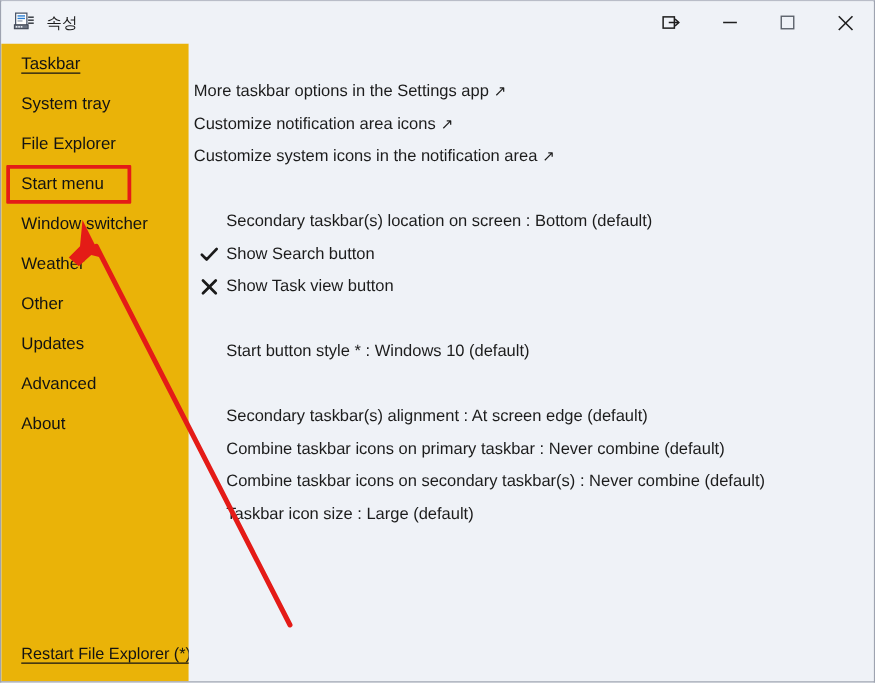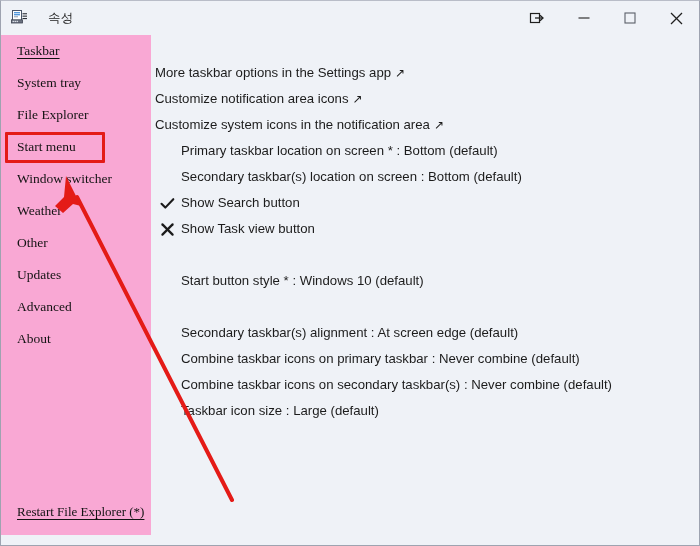--- a/index.html
+++ b/index.html
@@ -35,21 +35,21 @@
     width: 100%;
     height: 34px;
     background: #eff2f7;
     display: flex;
     align-items: center;
   }
   .title-left {
     display: flex;
     align-items: center;
     padding-left: 9px;
-    gap: 20px;
+    gap: 9px;
     flex: 0 0 auto;
   }
   .app-icon {
     width: 18px; height: 18px;
     position: relative;
     flex: 0 0 auto;
   }
   .title-text {
     font-size: 12.5px;
     color: #1b1b1b;
@@ -77,23 +77,22 @@
   }
   .cap-btn svg { display: block; }
   .cap-btn.extra { width: 48px; }
 
   
   .sidebar {
     position: absolute;
     left: 0;
     top: 34px;
     width: 150px;
-    bottom: 10px;
-    background: #f9a8d4;
-    font-family: Liberation Serif, serif;
+    bottom: 0;
+    background: #eab308;
   }
   .nav-item {
     position: absolute;
     left: 16px;
     font-size: 13.5px;
     color: #131313;
     white-space: nowrap;
     cursor: default;
   }
   .nav-item.active {
@@ -253,23 +252,20 @@
     <div class="opt-row level0" style="top:54px">
       <span class="opt-label">Customize notification area icons</span>
       <span class="ext-arrow">↗</span>
     </div>
 
     <div class="opt-row level0" style="top:80px">
       <span class="opt-label">Customize system icons in the notification area</span>
       <span class="ext-arrow">↗</span>
     </div>
 
-    <div class="opt-row level1" style="top:106px">
-      <span class="opt-label">Primary taskbar location on screen * : Bottom (default)</span>
-    </div>
 
     <div class="opt-row level1" style="top:132px">
       <span class="opt-label">Secondary taskbar(s) location on screen : Bottom (default)</span>
     </div>
 
     <div class="opt-row hasmark" style="top:158px">
       <span class="mark">
         <svg width="15" height="15" viewBox="0 0 15 15">
           <polyline points="1.5,7.8 5.3,11.6 13.3,3.2" fill="none" stroke="#1b1b1b" stroke-width="2.1" stroke-linecap="round" stroke-linejoin="round"></polyline>
         </svg>

